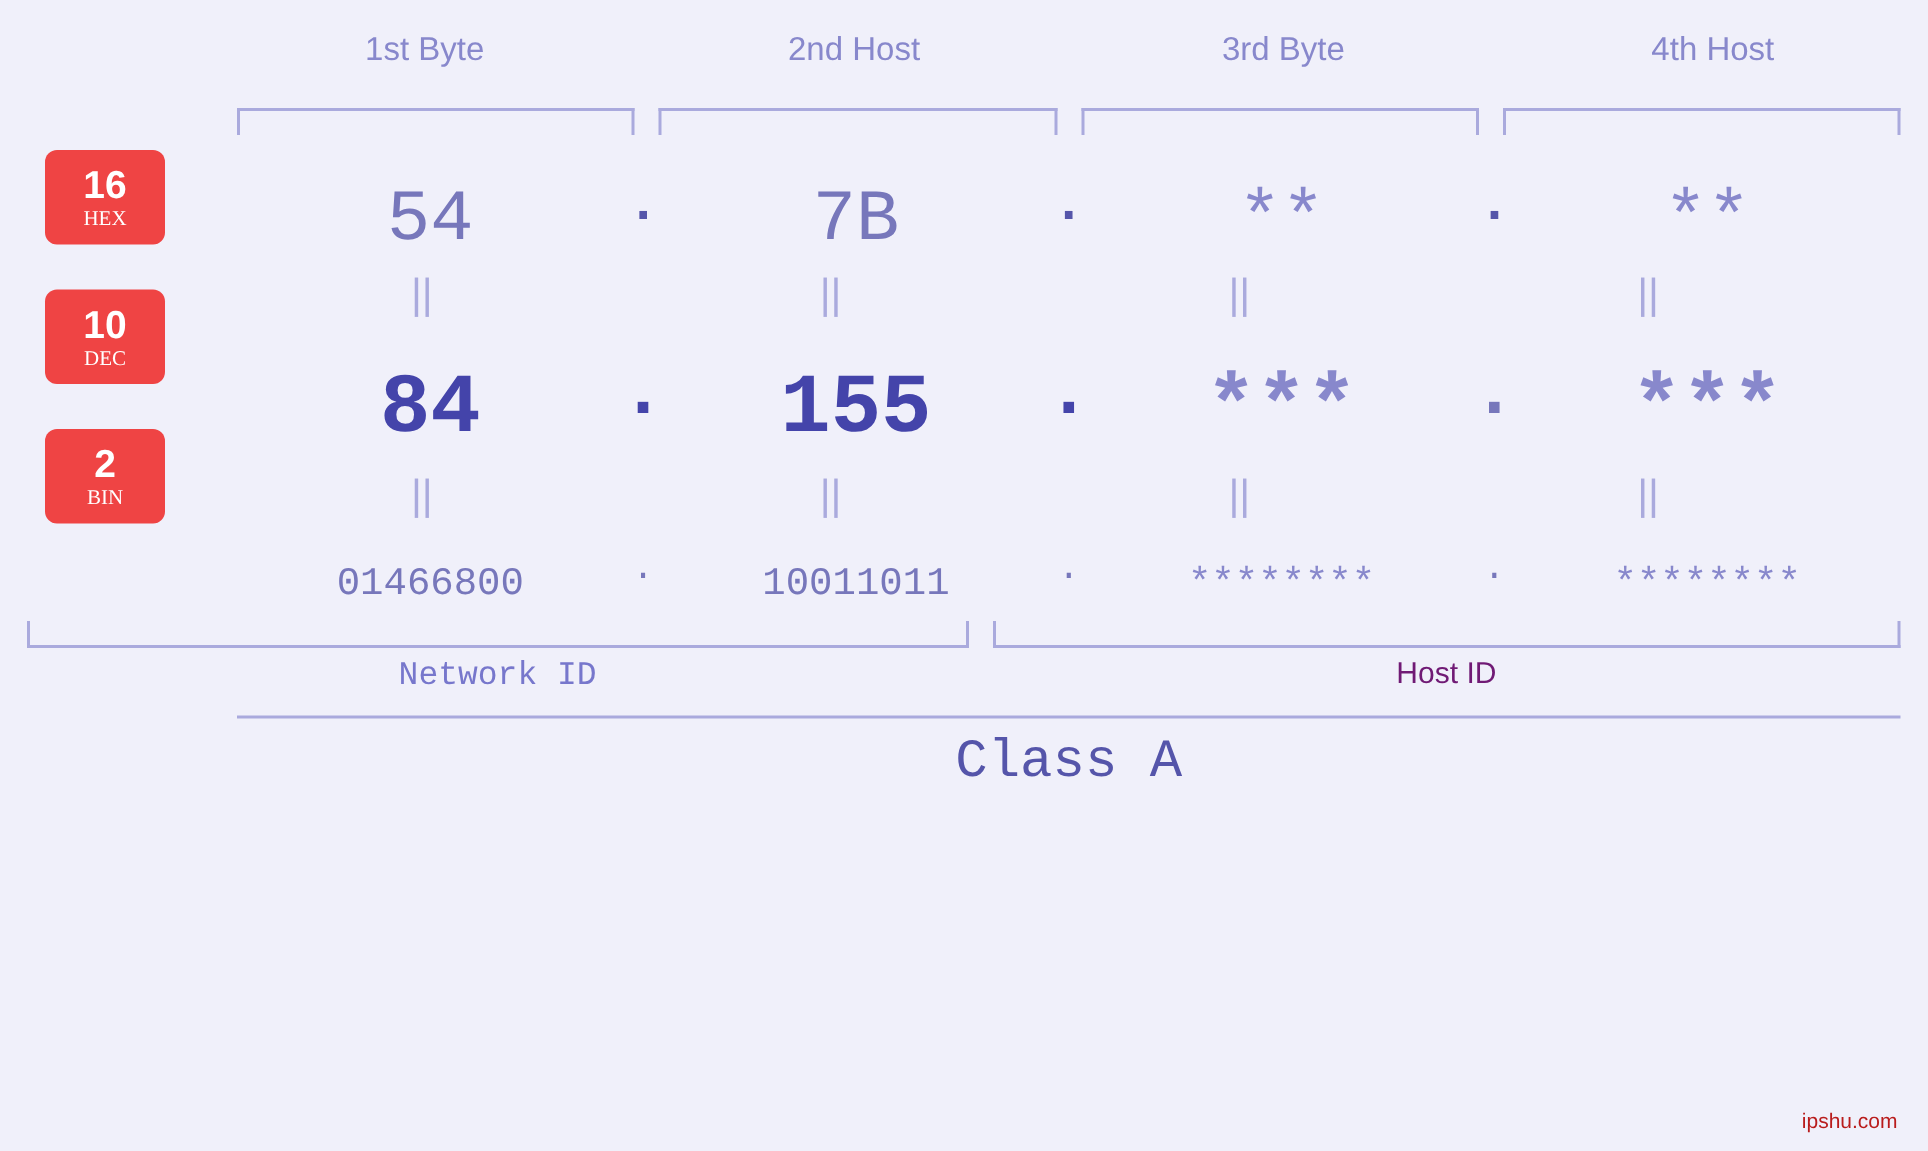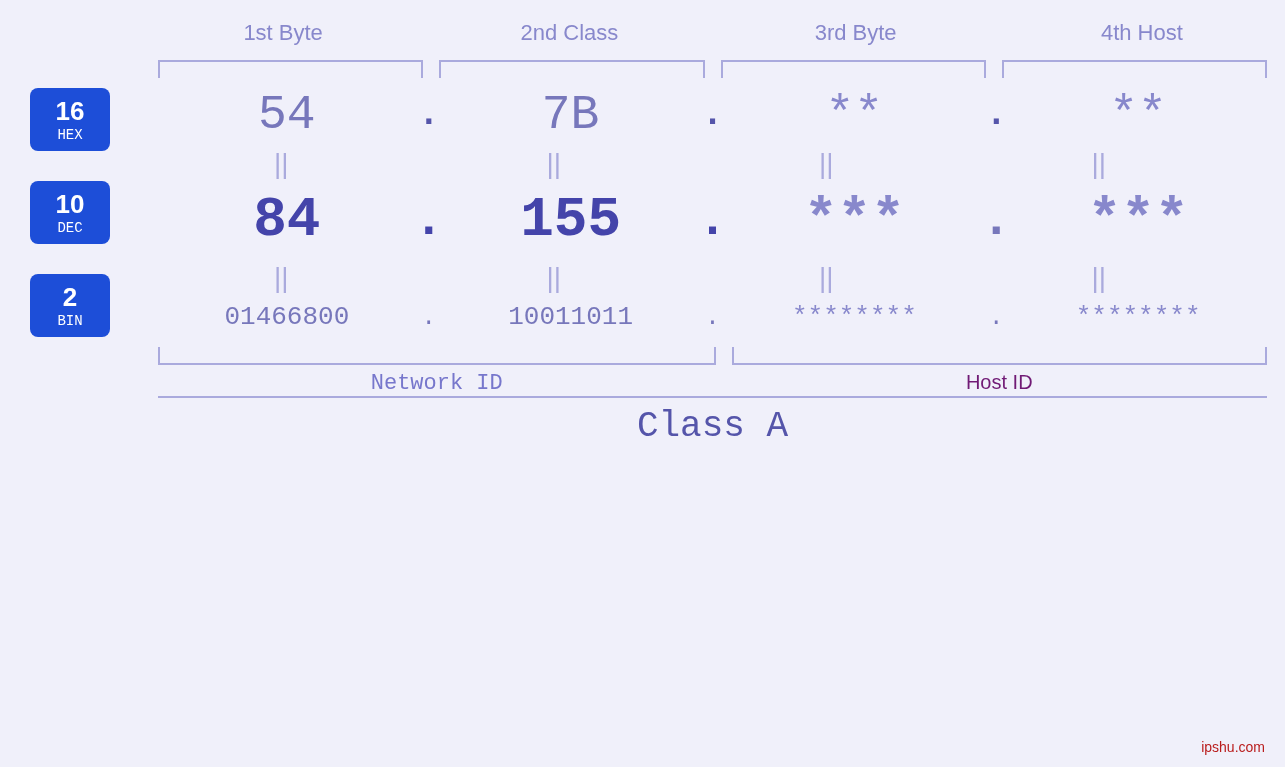--- a/index.html
+++ b/index.html
@@ -22,21 +22,21 @@
       align-items: center;
       justify-content: flex-start;
       padding-top: 20px;
     }
 
     
     .byte-headers {
       display: flex;
       width: 1100px;
       margin-left: 140px;
-      margin-bottom: 4px;
+      margin-bottom: 16px;
     }
 
     .byte-header {
       flex: 1;
       text-align: center;
       color: #8888cc;
       font-size: 22px;
       font-family: Arial, sans-serif;
       padding-bottom: 10px;
     }
@@ -54,39 +54,39 @@
       display: flex;
       flex-direction: column;
       align-items: center;
       justify-content: space-around;
       width: 140px;
       gap: 30px;
       padding-top: 10px;
     }
 
     .base-badge {
-      background: #1d4ed8;
+      background: #ef4444;
       color: white;
       border-radius: 8px;
       padding: 8px 16px;
       text-align: center;
       min-width: 80px;
     }
 
     .base-num {
       font-size: 26px;
       font-weight: bold;
       display: block;
       font-family: Arial, sans-serif;
     }
 
     .base-label {
       font-size: 14px;
       display: block;
-      font-family: Liberation Mono, monospace;
+      font-family: Liberation Serif, serif;
     }
 
     .data-rows {
       display: flex;
       flex-direction: column;
       flex: 1;
     }
 
     
     .data-row {
@@ -94,20 +94,21 @@
       flex-direction: row;
       align-items: center;
       justify-content: space-around;
       padding: 0 20px;
     }
 
     .cell {
       flex: 1;
       text-align: center;
       position: relative;
+      margin-top: 20px;
     }
 
     .dot {
       font-size: 36px;
       color: #5555aa;
       font-weight: bold;
       flex: 0 0 30px;
       text-align: center;
       line-height: 1;
     }
@@ -172,21 +173,21 @@
 <body>
 
 <div class="container">
 
   <div style="display:flex; flex-direction:row; width:1285px; align-items:flex-end;">
     <div style="width:140px;"></div>
     <div style="flex:1; display:flex; flex-direction:column;">
 
       <div class="byte-headers" style="width:100%; margin-left:0;">
         <div class="byte-header">1st Byte</div>
-        <div class="byte-header">2nd Class</div>
+        <div class="byte-header">2nd Host</div>
         <div class="byte-header">3rd Byte</div>
         <div class="byte-header">4th Host</div>
       </div>
 
       <div style="display:flex; width:100%; padding: 0 10px;">
         <div style="flex:1; margin:0 8px; height:18px; border-top:2px solid #aaaadd; border-left:2px solid #aaaadd; border-right:2px solid #aaaadd;"></div>
         <div style="flex:1; margin:0 8px; height:18px; border-top:2px solid #aaaadd; border-left:2px solid #aaaadd; border-right:2px solid #aaaadd;"></div>
         <div style="flex:1; margin:0 8px; height:18px; border-top:2px solid #aaaadd; border-left:2px solid #aaaadd; border-right:2px solid #aaaadd;"></div>
         <div style="flex:1; margin:0 8px; height:18px; border-top:2px solid #aaaadd; border-left:2px solid #aaaadd; border-right:2px solid #aaaadd;"></div>
       </div>
@@ -282,37 +283,37 @@
         </div>
         <div style="font-size:24px; color:#7777bb; flex:0 0 30px; text-align:center;">.</div>
         <div class="cell">
           <span class="bin-value masked">********</span>
         </div>
       </div>
 
     </div>
   </div>
 
-  <div style="display:flex; flex-direction:row; width:1285px; margin-top:10px;justify-content:center;">
+  <div style="display:flex; flex-direction:column; width:1285px; margin-top:10px;justify-content:center;">
     <div style="width:140px;"></div>
     <div style="flex:1; display:flex; flex-direction:column;">
 
       <div style="display:flex; width:100%; padding:0 10px;">
         <div style="width:calc(50% - 5px); margin:0 8px; height:18px; border-bottom:2px solid #aaaadd; border-left:2px solid #aaaadd; border-right:2px solid #aaaadd;"></div>
         <div style="flex:1; margin:0 8px; height:18px; border-bottom:2px solid #aaaadd; border-left:2px solid #aaaadd; border-right:2px solid #aaaadd;"></div>
       </div>
 
       <div style="display:flex; width:100%; padding:6px 10px 0 10px;">
         <div style="width:calc(50% - 5px); margin:0 8px; text-align:center; color:#7777cc; font-size:22px; font-family:'Courier New',Courier,monospace;">Network ID</div>
         <div style="flex:1; margin:0 8px; text-align:center; color:#701a75; font-size:20px; font-family:Liberation Sans, sans-serif;">Host ID</div>
       </div>
     </div>
   </div>
 
-  <div style="display:flex; flex-direction:row; width:1285px; margin-top:0;">
+  <div style="display:flex; flex-direction:row; width:1285px; margin-top:14px;">
     <div style="width:140px;"></div>
     <div style="flex:1; display:flex; flex-direction:column; padding:0 18px;">
       <div style="border-bottom:2px solid #aaaadd; width:100%; height:1px;"></div>
       <div style="text-align:center; color:#5555aa; font-size:36px; font-family:'Courier New',Courier,monospace; padding-top:8px;">Class A</div>
     </div>
   </div>
 
   <div class="watermark">ipshu.com</div>
 
 </div>

